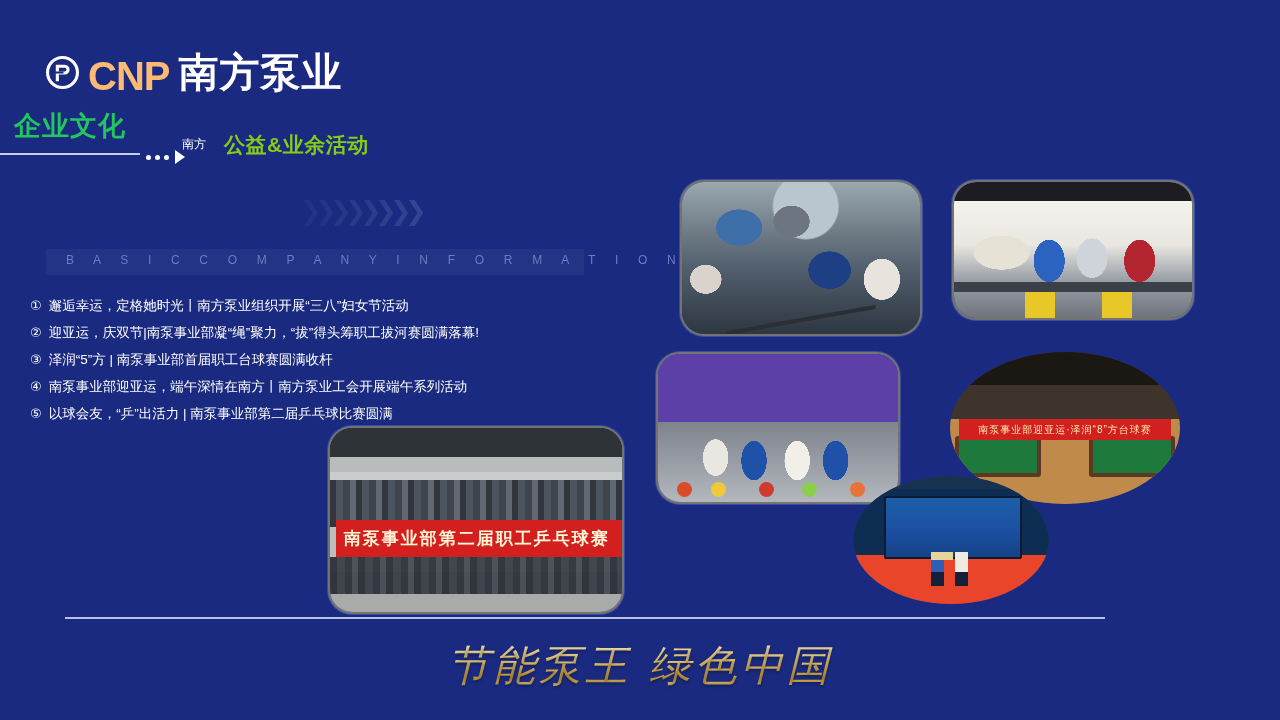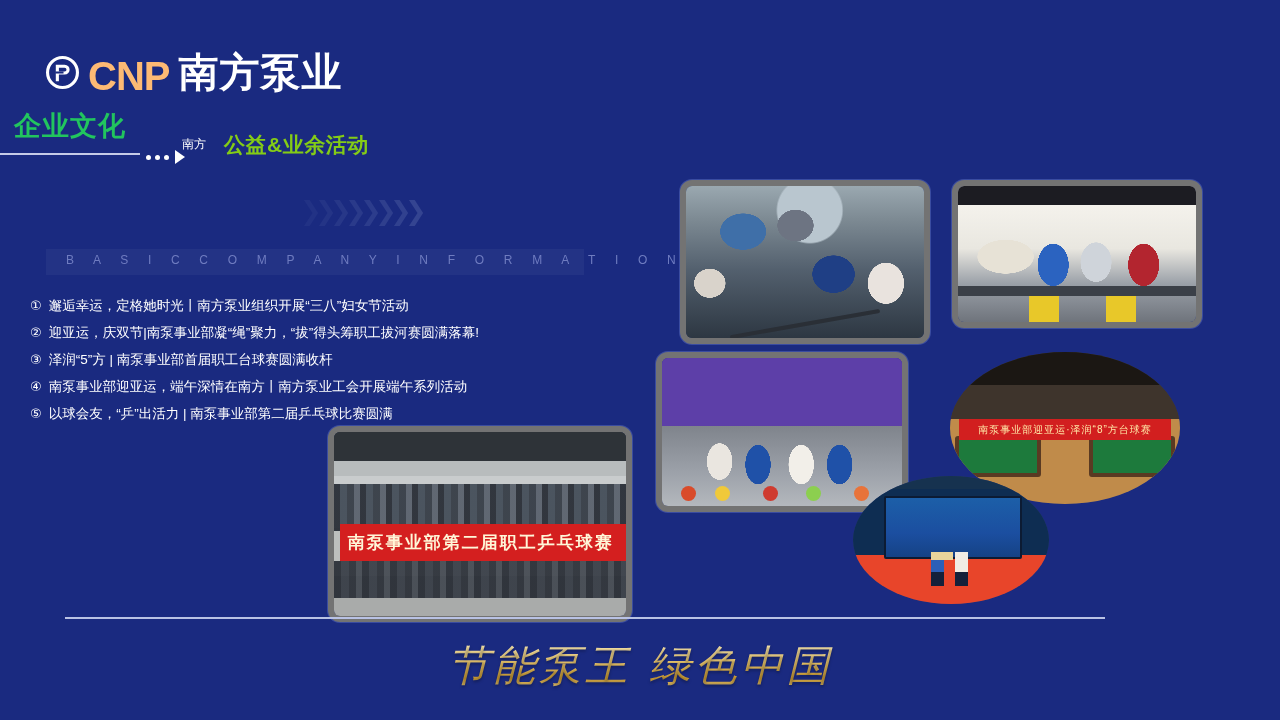--- a/index.html
+++ b/index.html
@@ -72,21 +72,21 @@
   .list{position:absolute;left:30px;top:292px;width:600px;}
   .list-item{
     display:flex;align-items:flex-start;gap:7px;
     font-size:13.5px;line-height:27px;color:#ffffff;white-space:nowrap;
   }
   .li-num{flex:0 0 auto;font-size:13px;line-height:27px;color:#ffffff;}
   .li-text{flex:0 0 auto;}
 
   
   .photo{position:absolute;overflow:hidden;background:#2a3a7a;}
-  .photo.rect{border-radius:12px;border:6px solid #737373;box-shadow:0 0 0 1px rgba(120,140,220,.35);}
+  .photo.rect{border-radius:24px;border:2px solid #737373;box-shadow:0 0 0 1px rgba(120,140,220,.35);}
   .photo.oval{border-radius:50%;}
   .photo .ph{position:absolute;inset:0;}
 
   
   #photo-tug{left:680px;top:180px;width:238px;height:152px;}
   #photo-tug .ph{
     background:
       radial-gradient(ellipse 38px 30px at 24% 30%, #3f6fa8 0 60%, transparent 61%),
       radial-gradient(ellipse 30px 26px at 46% 26%, #6d7482 0 60%, transparent 61%),
       radial-gradient(ellipse 34px 30px at 62% 58%, #1f3f85 0 62%, transparent 63%),

